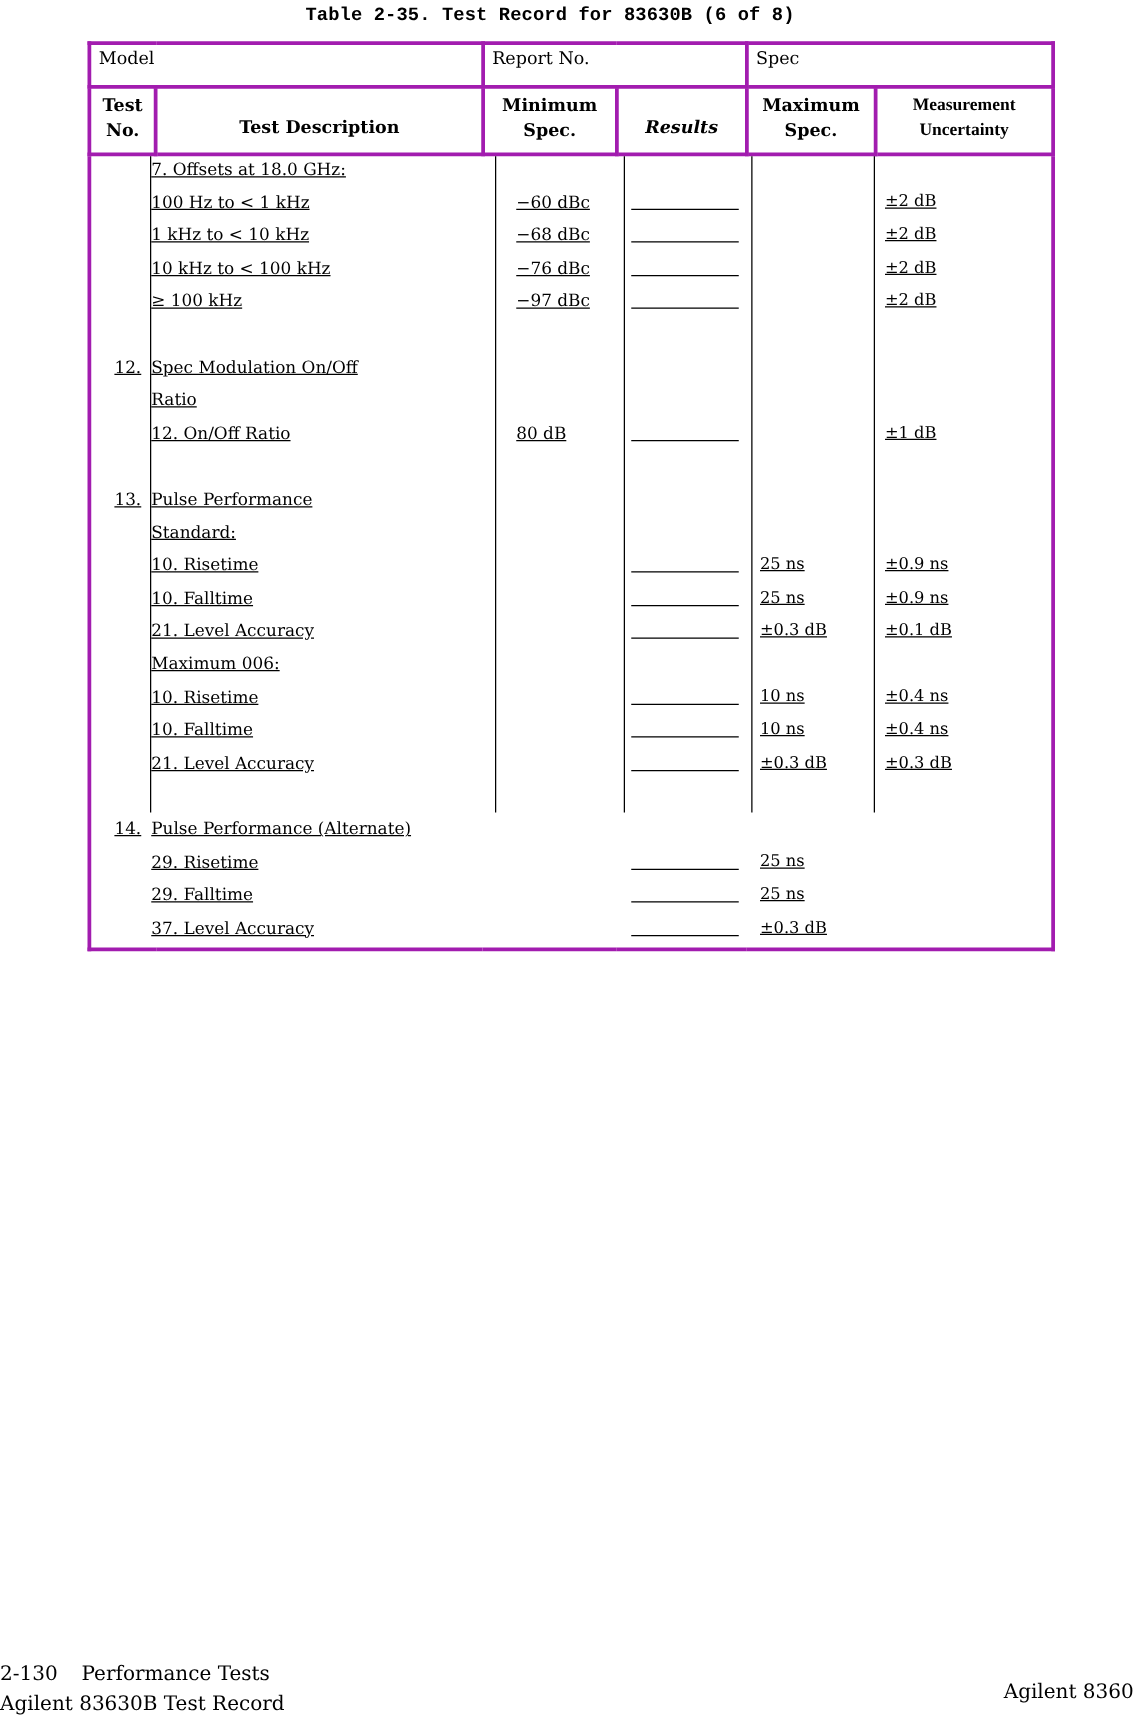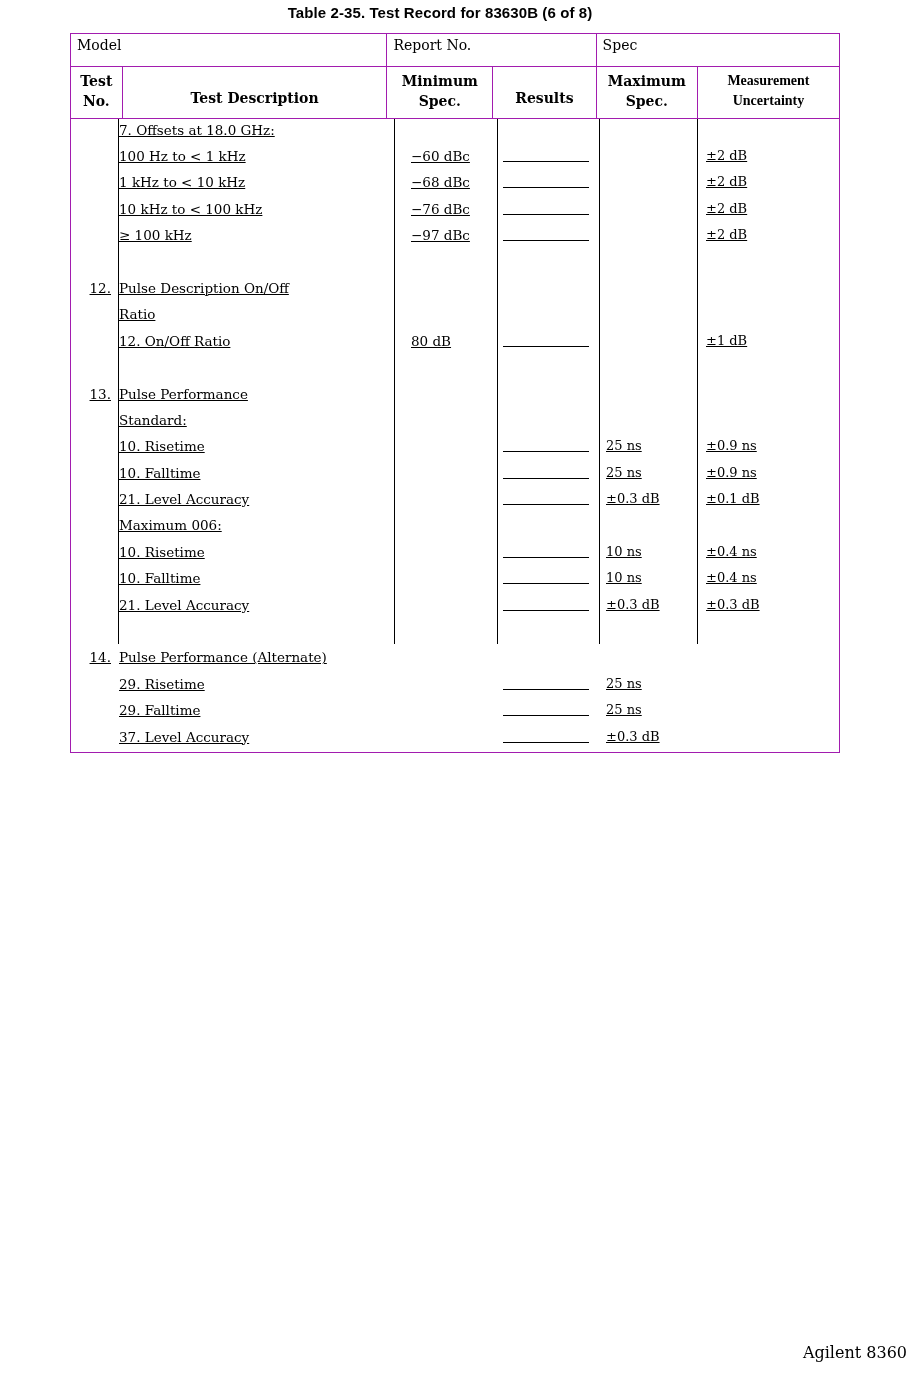--- a/index.html
+++ b/index.html
@@ -19,35 +19,35 @@
     position: relative;
     width: 907px;
     height: 1387px;
   }
   .table-caption {
     position: absolute;
     top: 4px;
     left: 0;
     width: 880px;
     text-align: center;
-    font-family: Liberation Sans, sans-serif;
+    font-family: Liberation Mono, monospace;
     font-weight: bold;
     font-size: 15px;
     letter-spacing: 0.1px;
   }
   .record-table {
     position: absolute;
     top: 33px;
     left: 70px;
     width: 768px;
     border-collapse: collapse;
     font-size: 13.5px;
   }
   .record-table td {
-    border: 1px solid #a21caf;
+    border: 3px solid #a21caf;
     padding: 0;
     vertical-align: top;
     margin-left: 18px;
   }
   .hdr-row td {
     height: 26px;
     padding: 3px 6px;
   }
   .hdr-label {
     font-size: 14px;
@@ -59,21 +59,21 @@
     padding: 4px 2px 6px 2px;
     line-height: 1.45;
   }
   .colhead td.left-head {
     text-align: center;
   }
   
   .c-no    { width: 48px; }
   .c-desc  { width: 275px; }
   .c-min   { width: 103px; }
-  .c-res   { width: 102px; }
+  .c-res   { width: 102px; font-style: italic; }
   .c-max   { width: 98px; }
   .c-unc   { width: 142px; font-family: Liberation Serif, serif; }
 
   .body-cell {
     height: 525px;
     position: relative;
   }
   .rows {
     position: relative;
   }
@@ -218,21 +218,21 @@
               <div class="row">
                 <div class="cell no"></div>
                 <div class="cell desc ind0"></div>
                 <div class="cell min"></div>
                 <div class="cell res"></div>
                 <div class="cell max"></div>
                 <div class="cell unc"></div>
               </div>
               <div class="row">
                 <div class="cell no">12.</div>
-                <div class="cell desc ind1">Pulse Description On/Off</div>
+                <div class="cell desc ind1">Spec Modulation On/Off</div>
                 <div class="cell min"></div>
                 <div class="cell res"></div>
                 <div class="cell max"></div>
                 <div class="cell unc"></div>
               </div>
               <div class="row">
                 <div class="cell no"></div>
                 <div class="cell desc ind1">Ratio</div>
                 <div class="cell min"></div>
                 <div class="cell res"></div>
@@ -366,16 +366,23 @@
                 <div class="cell res"><span class="blank-line"></span></div>
                 <div class="cell max">±0.3 dB</div>
                 <div class="cell unc"></div>
               </div>
             </div>
       </td>
     </tr>
   </tbody>
     </table>
 
+  <div class="footer-left">
+    <div class="nowrap">
+      <span>2-130</span>
+      <span style="display:inline-block;width:14px"></span><span>Performance Tests</span>
+    </div>
+    <div>Agilent 83630B Test Record</div>
+  </div>
 
   <div class="footer-right">Agilent 8360</div>
 
 </div>
 
 </body></html>

